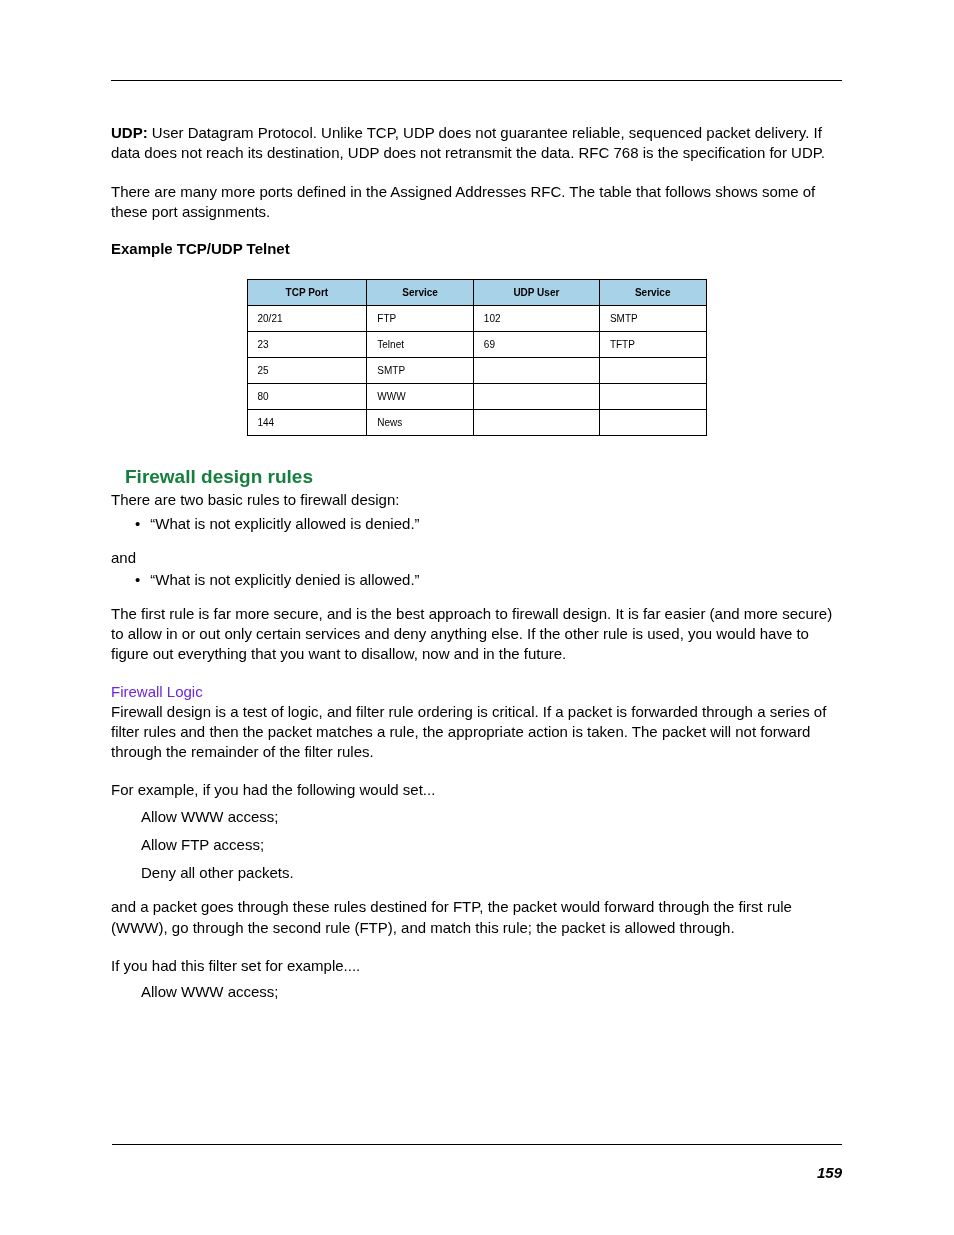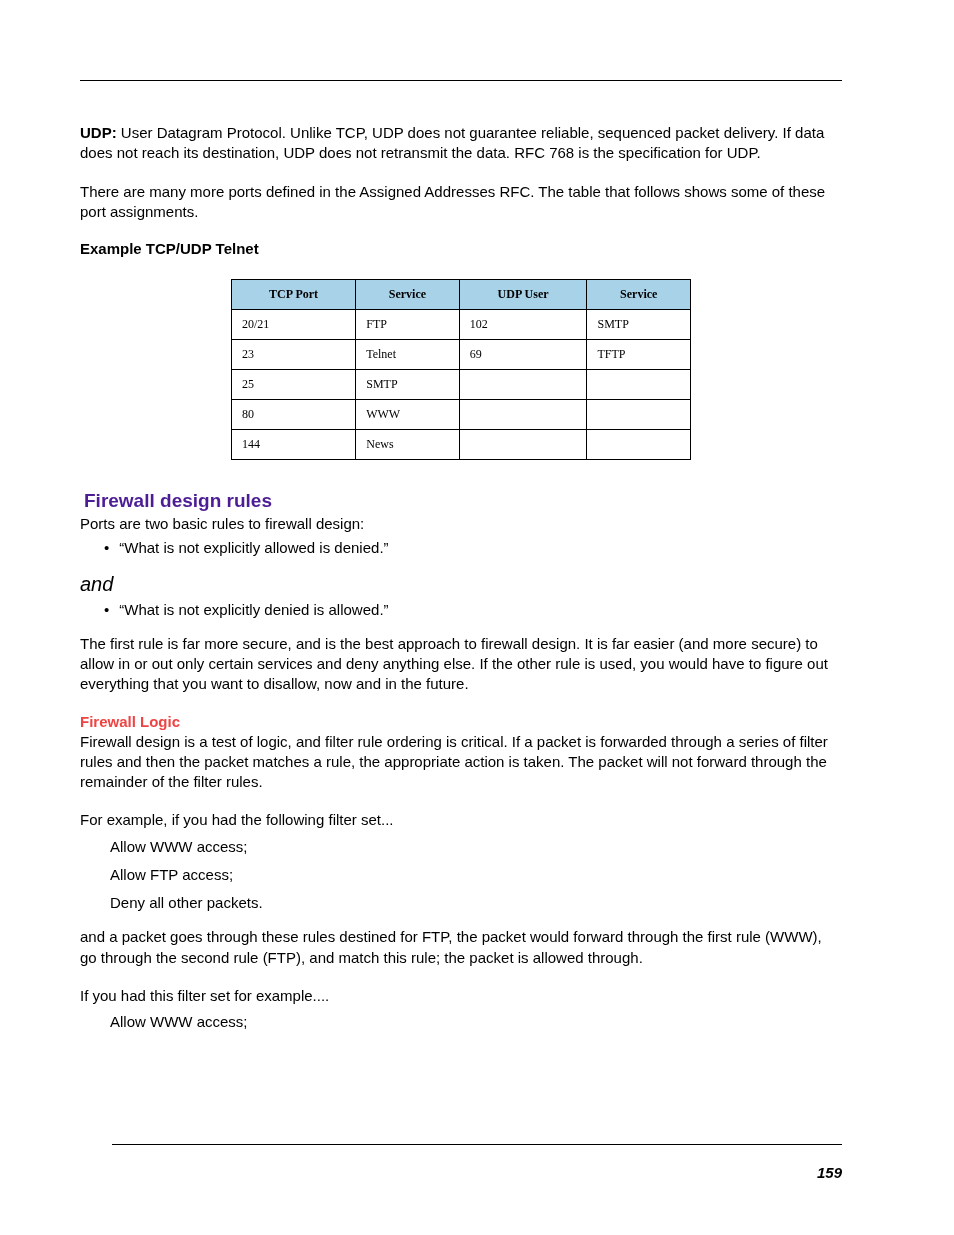--- a/index.html
+++ b/index.html
@@ -7,21 +7,21 @@
     padding: 0;
     font-family: Arial, Helvetica, sans-serif;
     background: #fff;
     color: #000;
   }
   .page {
     width: 954px;
     height: 1235px;
     position: relative;
     box-sizing: border-box;
-    padding: 80px 112px 0 80px;
+    padding: 80px 112px 0 111px;
   }
   .top-rule {
     border-top: 1.5px solid #000;
     margin-bottom: 42px;
   }
   .para {
     font-size: 15px;
     line-height: 1.35;
     margin: 0 0 18px 0;
   }
@@ -32,38 +32,37 @@
     margin: 10px 0 22px 0;
   }
   table.ports {
     border-collapse: collapse;
     margin: 0 auto 30px auto;
     width: 460px;
   }
   table.ports th, table.ports td {
     border: 1px solid #000;
     text-align: left;
-    font-size: 12px;
+    font-size: 10px;
     padding: 7px 10px;
-    font-family: Liberation Serif, serif;
   }
   table.ports th {
     background: #a8d2e8;
     font-weight: 700;
     text-align: center;
   }
   .h2 {
-    color: #4c1d95;
+    color: #15803d;
     font-weight: 700;
     font-size: 19px;
-    margin: 6px 0 2px 4px;
+    margin: 6px 0 2px 14px;
   }
   .h3 {
-    color: #ef4444;
-    font-weight: 700;
+    color: #6d28d9;
+    font-weight: 400;
     font-size: 15px;
     margin: 18px 0 0 0;
   }
   ul.bullets {
     list-style: none;
     padding: 0;
     margin: 4px 0 14px 0;
   }
   ul.bullets li {
     font-size: 15px;
@@ -78,23 +77,22 @@
   }
   .indent-block {
     margin: 6px 0 14px 30px;
   }
   .indent-block div {
     font-size: 15px;
     line-height: 1.35;
     margin-bottom: 8px;
   }
   .and-word {
-    font-size: 20px;
+    font-size: 15px;
     margin: 0 0 4px 0;
-    font-style: italic;
   }
   .bottom-rule {
     position: absolute;
     left: 112px;
     right: 112px;
     bottom: 90px;
     border-top: 1.5px solid #000;
   }
   .page-num {
     position: absolute;
@@ -156,33 +154,33 @@
       <tr>
         <td>144</td>
         <td>News</td>
         <td></td>
         <td></td>
       </tr>
     </tbody>
   </table>
 
   <div class="h2">Firewall design rules</div>
-  <p class="para" style="margin-bottom:4px;">Ports are two basic rules to firewall design:</p>
+  <p class="para" style="margin-bottom:4px;">There are two basic rules to firewall design:</p>
   <ul class="bullets">
     <li>“What is not explicitly allowed is denied.”</li>
   </ul>
   <p class="and-word">and</p>
   <ul class="bullets">
     <li>“What is not explicitly denied is allowed.”</li>
   </ul>
   <p class="para">The first rule is far more secure, and is the best approach to firewall design. It is far easier (and more secure) to allow in or out only certain services and deny anything else. If the other rule is used, you would have to figure out everything that you want to disallow, now and in the future.</p>
 
   <div class="h3">Firewall Logic</div>
   <p class="para" style="margin-top:2px;">Firewall design is a test of logic, and filter rule ordering is critical. If a packet is forwarded through a series of filter rules and then the packet matches a rule, the appropriate action is taken. The packet will not forward through the remainder of the filter rules.</p>
-  <p class="para" style="margin-bottom:6px;">For example, if you had the following filter set...</p>
+  <p class="para" style="margin-bottom:6px;">For example, if you had the following would set...</p>
 
   <div class="indent-block">
     <div>Allow WWW access;</div>
     <div>Allow FTP access;</div>
     <div>Deny all other packets.</div>
   </div>
 
   <p class="para">and a packet goes through these rules destined for FTP, the packet would forward through the first rule (WWW), go through the second rule (FTP), and match this rule; the packet is allowed through.</p>
   <p class="para" style="margin-bottom:6px;">If you had this filter set for example....</p>
 

